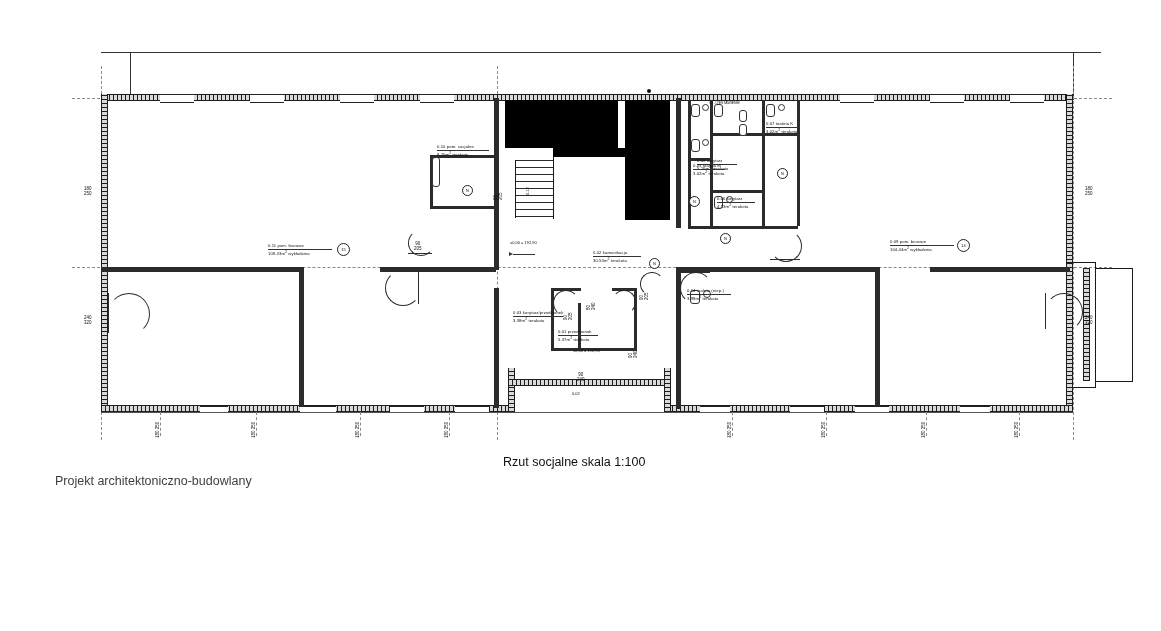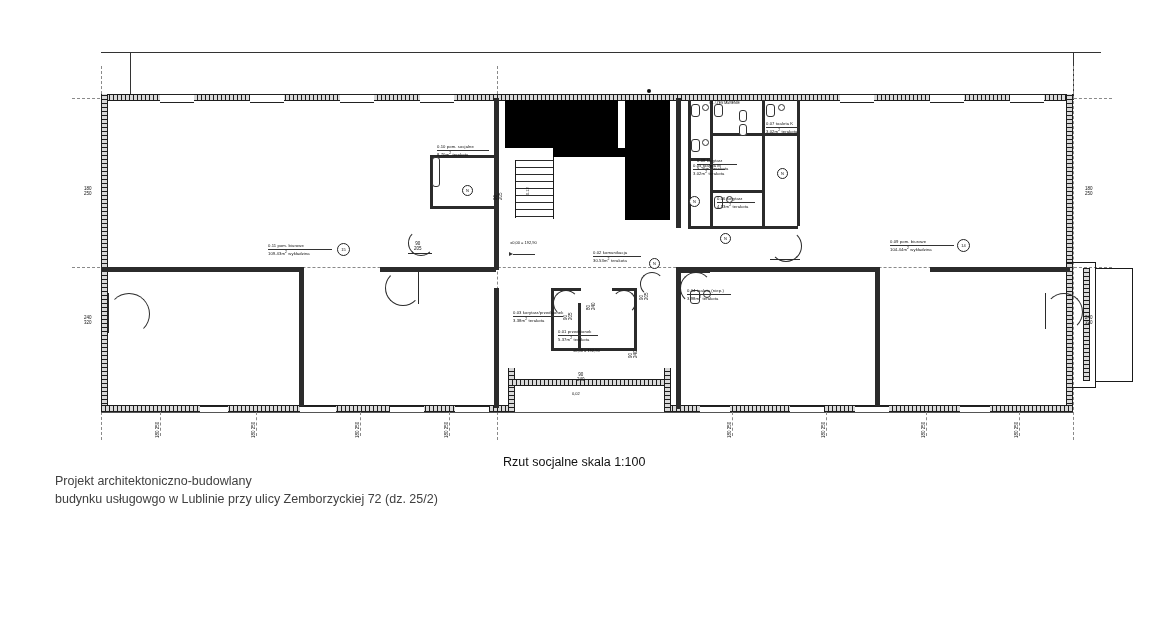--- a/index.html
+++ b/index.html
@@ -511,14 +511,13 @@
   <div class="dash-v" style="left:732px; top:412px; height:24px;"></div>
   <div class="dash-v" style="left:826px; top:412px; height:24px;"></div>
   <div class="dash-v" style="left:926px; top:412px; height:24px;"></div>
   <div class="dash-v" style="left:1019px; top:412px; height:24px;"></div>
 </div>
 
 <div class="caption-scale">Rzut socjalne skala 1:100</div>
 
 <div class="caption-block">
   <div>Projekt architektoniczno-budowlany</div>
-  <div>budynku usługowgo w Lublinie przy ulicy Zemborzyckiej 72 (dz. 25/2)</div>
 </div>
 
 </body></html>

